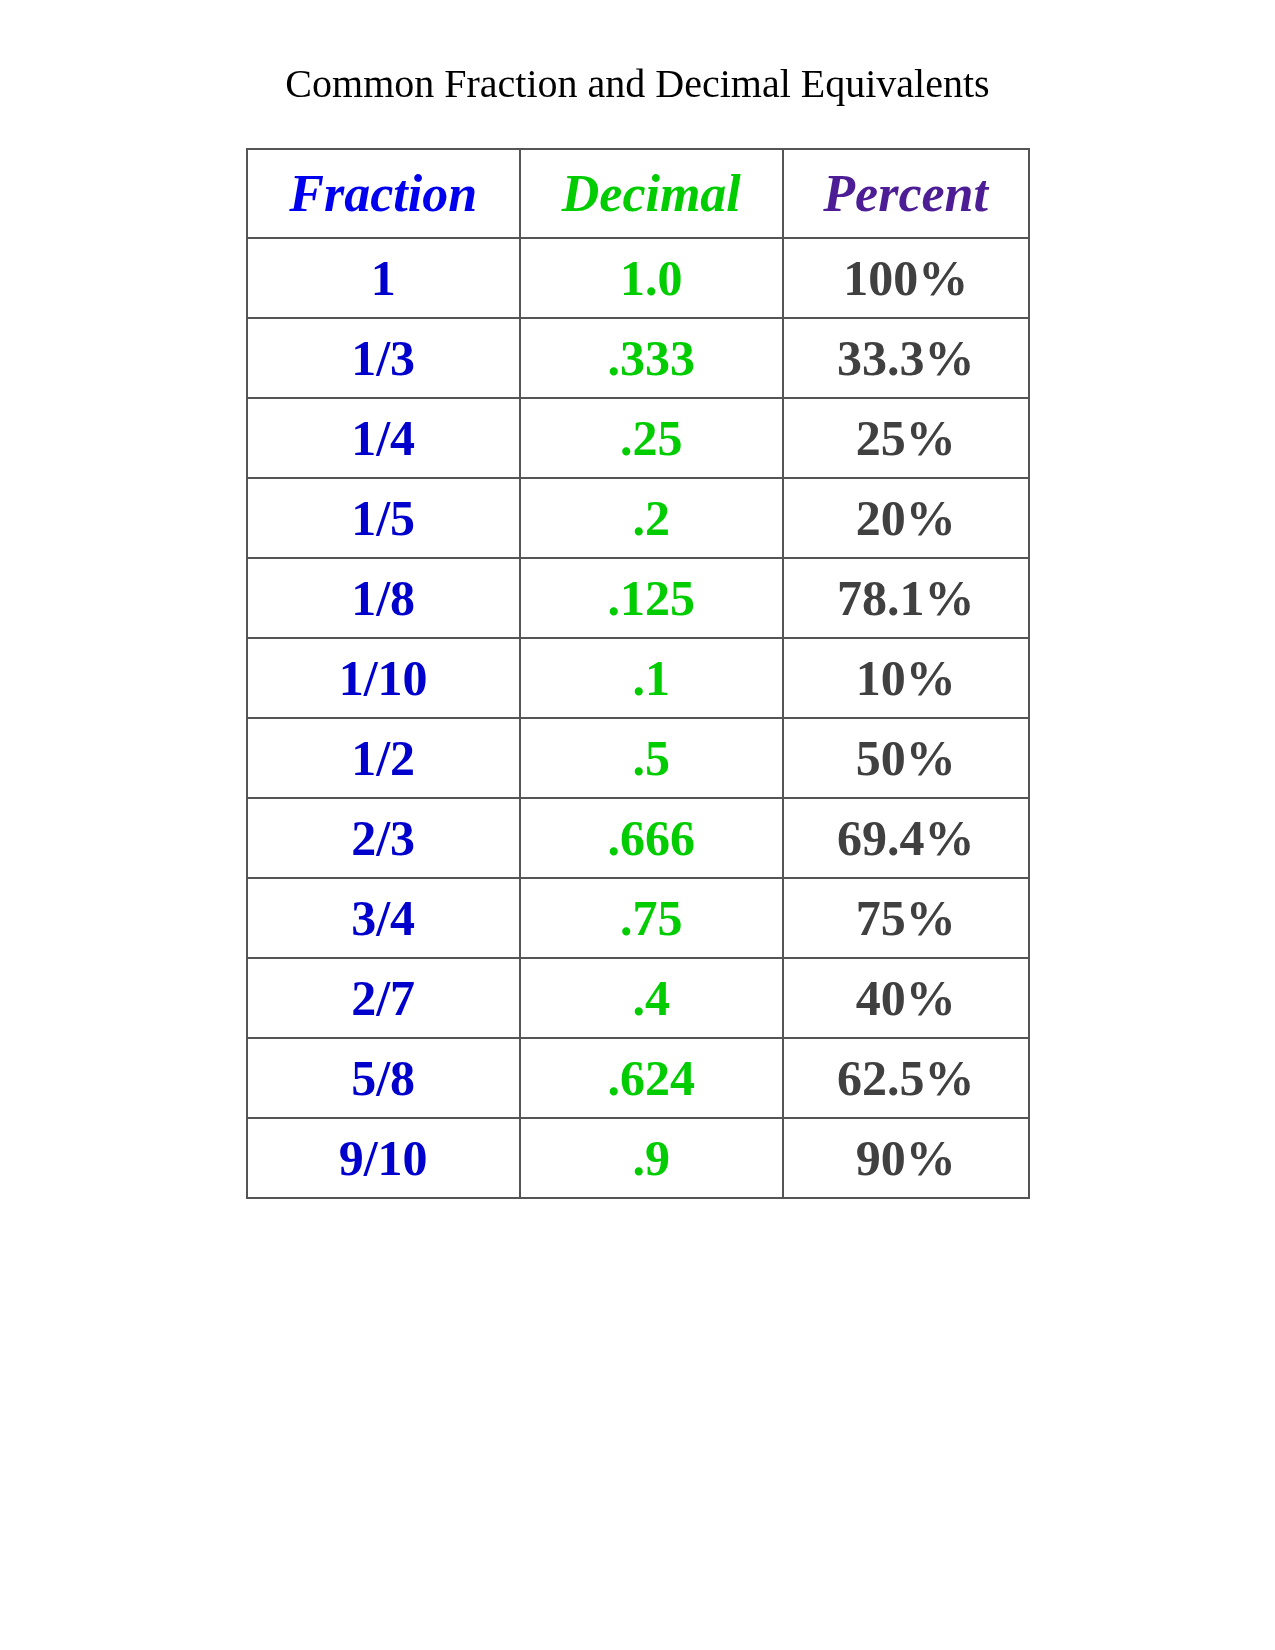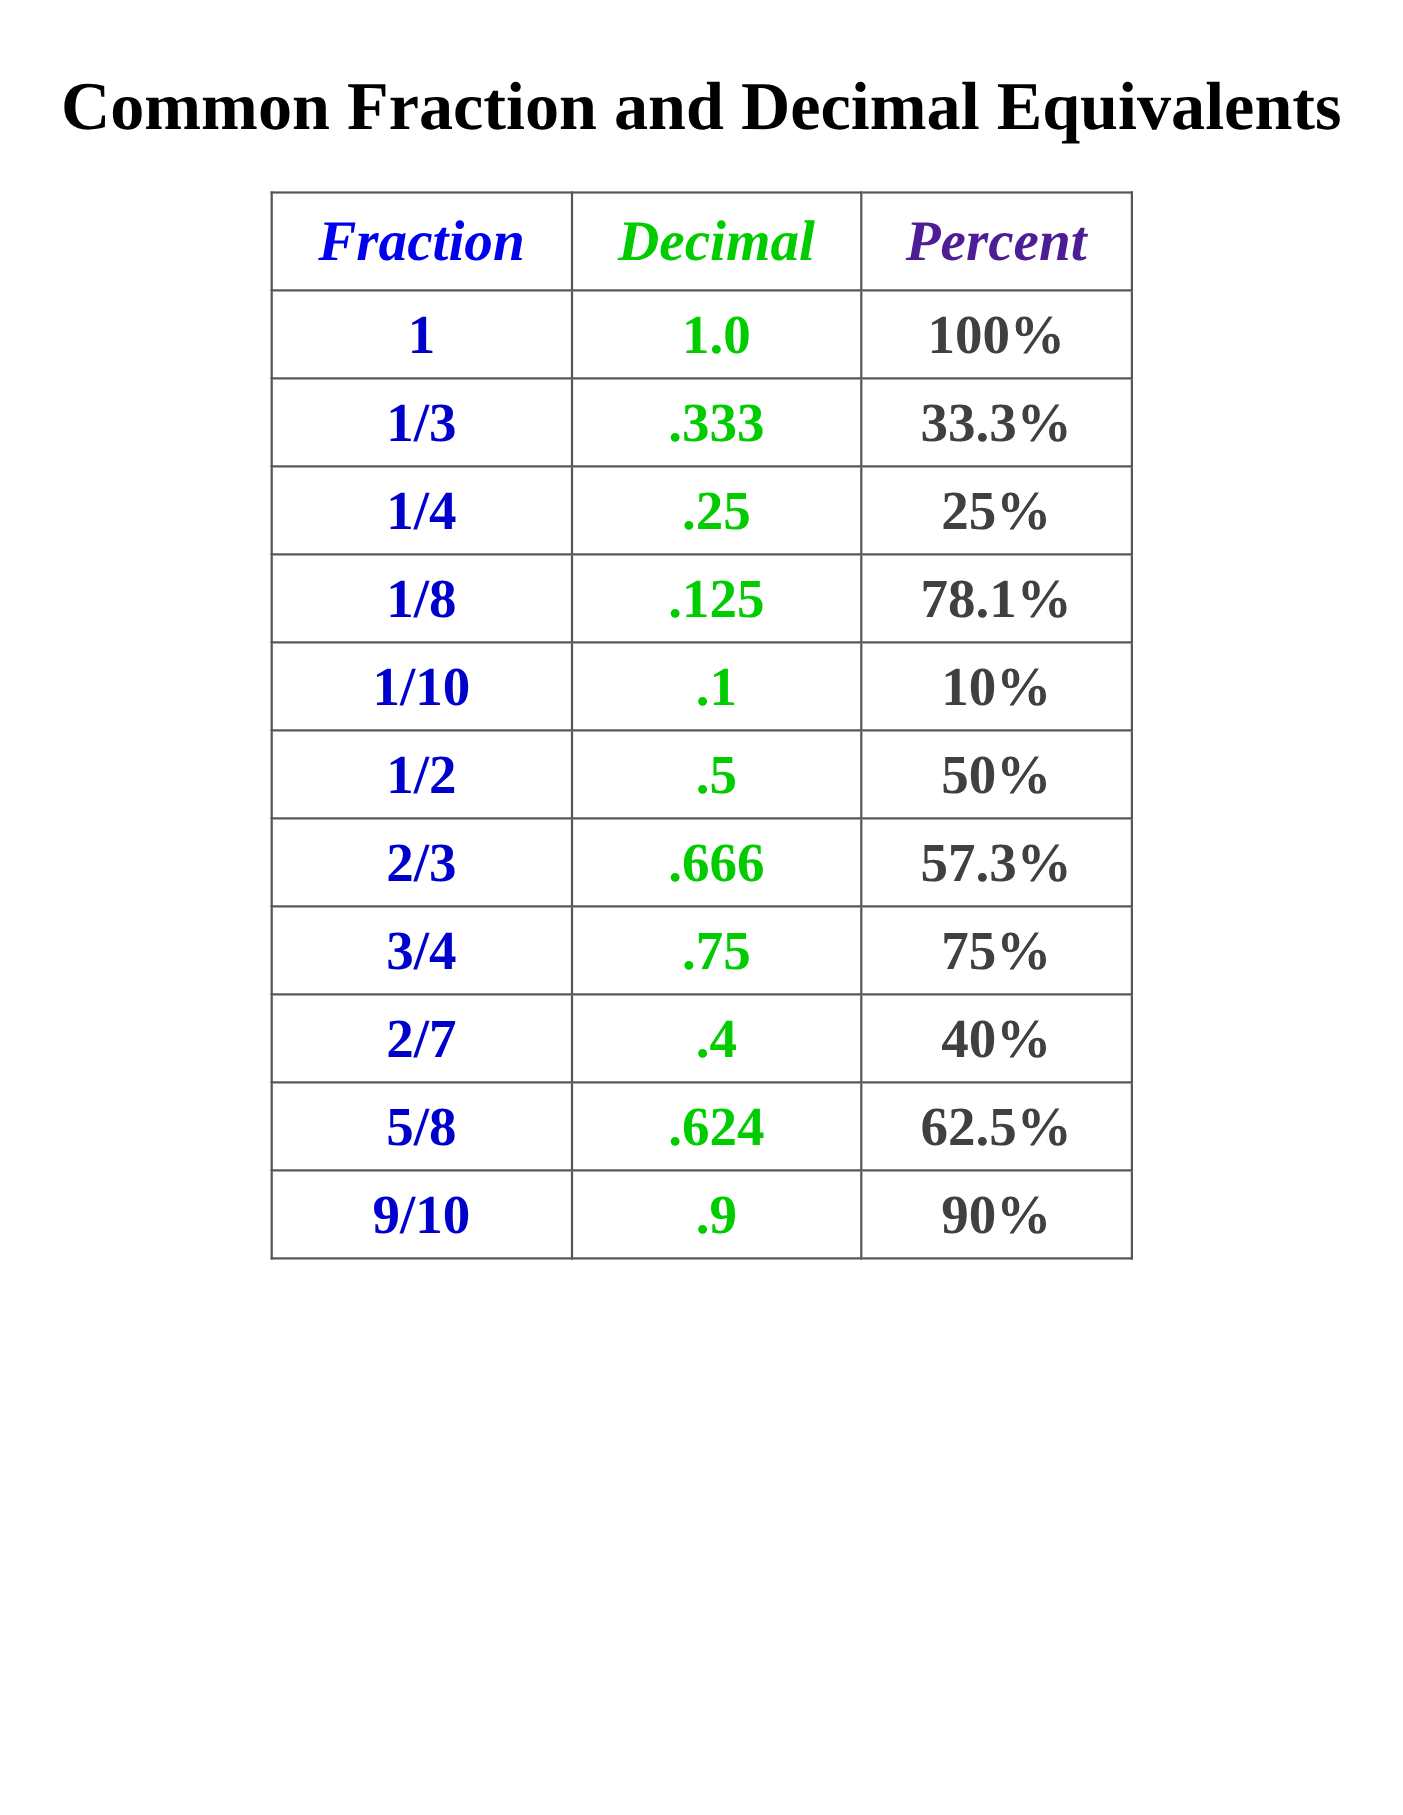--- a/index.html
+++ b/index.html
@@ -13,26 +13,26 @@
       min-height: 1650px;
       background: #ffffff;
       display: flex;
       flex-direction: column;
       align-items: center;
       padding: 60px 40px;
       font-family: Times New Roman, Times, serif;
     }
 
     .page-title {
-      font-size: 62px;
+      font-size: 40px;
       color: #000000;
       text-align: center;
       line-height: 1.2;
       margin-bottom: 40px;
-      font-weight: bold;
+      font-weight: normal;
     }
 
     .main-table {
       border-collapse: collapse;
       width: 784px;
     }
 
     .main-table th,
     .main-table td {
       border: 2px solid #555555;
@@ -100,38 +100,43 @@
         <td class="col-fraction">1/3</td>
         <td class="col-decimal">.333</td>
         <td class="col-percent">33.3%</td>
       </tr>
       <tr>
         <td class="col-fraction">1/4</td>
         <td class="col-decimal">.25</td>
         <td class="col-percent">25%</td>
       </tr>
       <tr>
+        <td class="col-fraction">1/5</td>
+        <td class="col-decimal">.2</td>
+        <td class="col-percent">20%</td>
+      </tr>
+      <tr>
         <td class="col-fraction">1/8</td>
         <td class="col-decimal">.125</td>
         <td class="col-percent">78.1%</td>
       </tr>
       <tr>
         <td class="col-fraction">1/10</td>
         <td class="col-decimal">.1</td>
         <td class="col-percent">10%</td>
       </tr>
       <tr>
         <td class="col-fraction">1/2</td>
         <td class="col-decimal">.5</td>
         <td class="col-percent">50%</td>
       </tr>
       <tr>
         <td class="col-fraction">2/3</td>
         <td class="col-decimal">.666</td>
-        <td class="col-percent">57.3%</td>
+        <td class="col-percent">69.4%</td>
       </tr>
       <tr>
         <td class="col-fraction">3/4</td>
         <td class="col-decimal">.75</td>
         <td class="col-percent">75%</td>
       </tr>
       <tr>
         <td class="col-fraction">2/7</td>
         <td class="col-decimal">.4</td>
         <td class="col-percent">40%</td>

